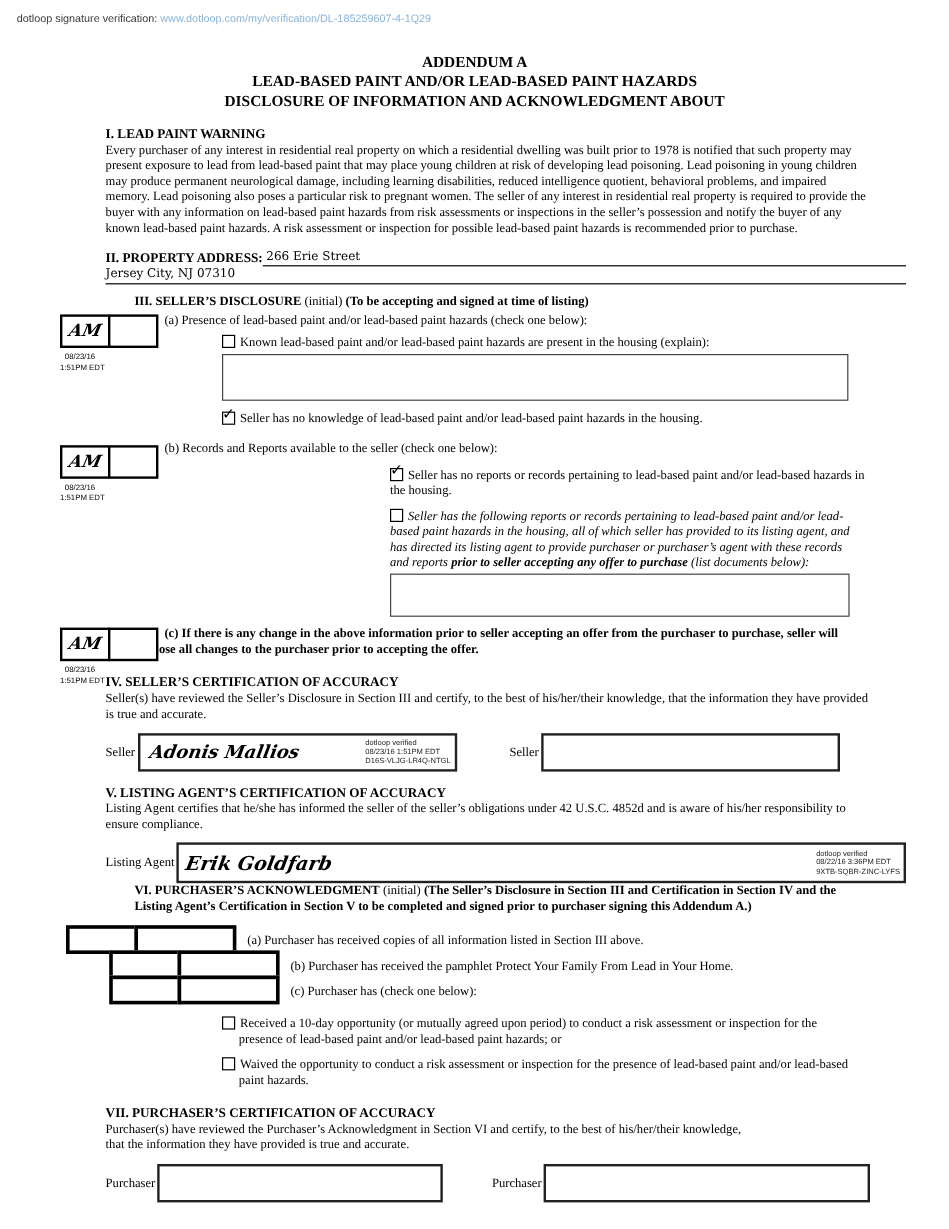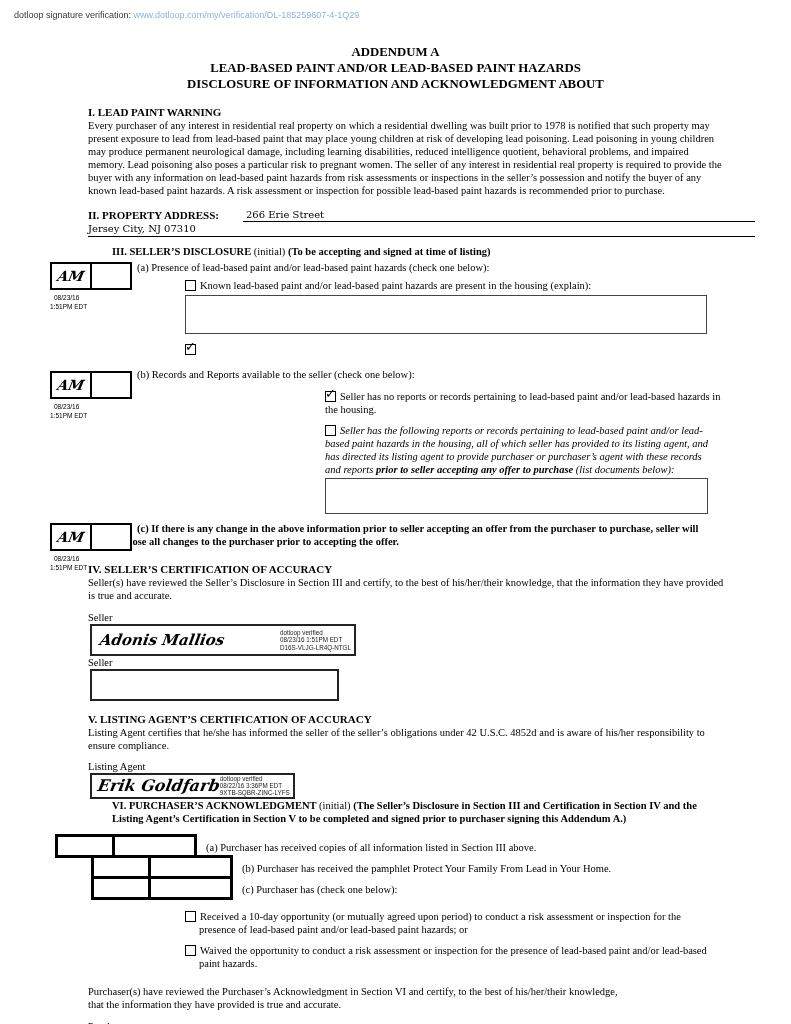--- a/index.html
+++ b/index.html
@@ -4,21 +4,21 @@
 <style>
   html,body{margin:0;padding:0;background:#fff;}
   body{width:791px;height:1024px;font-family:"Liberation Serif",serif;font-size:10.5px;color:#000;line-height:13px;overflow:hidden;}
   .topbar{padding:9px 0 0 14px;font-family:"Liberation Sans",sans-serif;font-size:9px;color:#3a3a3a;}
   .topbar a{color:#8ab4d8;text-decoration:none;}
   .title{margin-top:22px;text-align:center;font-weight:bold;font-size:12.8px;line-height:16px;}
   .sec{margin-left:88px;margin-right:66px;}
   .sec-h{font-weight:bold;font-size:11px;}
   .s1{margin-top:14px;}
   .s2{margin-top:11px;margin-right:36px;}
-  .addr-row{display:flex;align-items:flex-end;gap:24px;}
+  .addr-row{display:flex;align-items:flex-end;}
   .addr-val{font-family:"DejaVu Serif",serif;font-size:10px;}
   .u-line{border-bottom:1px solid #000;}
   .grow{flex:1;}
   .addr2{border-bottom:1px solid #000;font-family:"DejaVu Serif",serif;font-size:10px;padding-bottom:1px;}
   .s3h{margin:8px 66px 0 112px;}
   .nb{font-weight:normal;}
   .row{position:relative;margin-left:137px;margin-right:66px;}
   .rowa{margin-top:3px;}
   .rowb{margin-top:12px;}
   .rowc{margin-left:112px;margin-top:8px;font-weight:bold;}
@@ -34,21 +34,21 @@
   
   .cb{display:inline-block;width:9px;height:9px;border:1.8px solid #000;margin-right:4px;vertical-align:-2px;position:relative;background:#fff;}
   .cb .mark{position:absolute;left:-1px;top:-5px;font-size:13px;font-weight:bold;font-family:"DejaVu Sans",sans-serif;line-height:13px;}
   .opt-a{margin-left:48px;margin-top:5px;}
   .explain-box{margin-left:48px;margin-top:3px;width:520px;height:37px;border:1.5px solid #444;}
   .opt-a2{margin-left:48px;margin-top:9px;}
   .opt-b{margin-left:188px;margin-top:9px;}
   .optb2{margin-left:188px;margin-top:8px;width:392px;font-style:italic;}
   .list-box{margin-left:188px;margin-top:2px;width:381px;height:34px;border:1.5px solid #444;}
   .s4{margin-top:15px;}
-  .sig-row{display:flex;align-items:flex-start;margin-top:9px;flex-direction:column;}
+  .sig-row{display:flex;align-items:center;margin-top:9px;}
   .sig-label{white-space:nowrap;}
   .sig-box{border:2px solid #222;height:28px;background:#fff;display:flex;align-items:center;justify-content:space-between;}
   .sig-box.b1{width:262px;margin-left:2px;}
   .sig-box.b2{width:245px;margin-left:2px;}
   .sig-gap{width:44px;}
   .script{font-family:"DejaVu Serif",serif;font-style:italic;font-weight:bold;transform:skewX(-10deg);}
   .sig-name{font-size:15px;padding-left:8px;white-space:nowrap;}
   .verified{font-family:"Liberation Sans",sans-serif;font-size:6.3px;line-height:7.2px;color:#222;text-align:left;padding-right:3px;white-space:nowrap;}
   .s5{margin-top:12px;margin-right:36px;}
   .agent-box{border:2px solid #222;height:30px;flex:1;margin-left:2px;display:flex;align-items:center;justify-content:space-between;}
@@ -116,21 +116,21 @@
     </div>
     <div class="stamp-date">08/23/16</div>
     <div class="stamp-time">1:51PM EDT</div>
   </div>
   <div>(a) Presence of lead-based paint and/or lead-based paint hazards (check one below):</div>
   <div class="opt-a">
     <span class="cb"></span><span>Known lead-based paint and/or lead-based paint hazards are present in the housing (explain):</span>
   </div>
   <div class="explain-box"></div>
   <div class="opt-a2">
-    <span class="cb"><span class="mark">✓</span></span>
+    <span class="cb"><span class="mark">✓</span></span><span>Seller has no knowledge of lead-based paint and/or lead-based paint hazards in the housing.</span>
   </div>
 </div>
 
 <div class="row rowb">
   <div class="stamp" style="left:-87px;top:3px;">
     <div class="stamp-boxes">
       <div class="stamp-cell">
           <div class="stamp-initials">AM</div>
         </div>
       <div class="stamp-cell second"></div>
@@ -228,20 +228,21 @@
   </div>
 </div>
 <div class="opt-c">
   <span class="cb"></span><span>Received a 10-day opportunity (or mutually agreed upon period) to conduct a risk assessment or inspection for the presence of lead-based paint and/or lead-based paint hazards; or</span>
 </div>
 <div class="opt-c2">
   <span class="cb"></span><span>Waived the opportunity to conduct a risk assessment or inspection for the presence of lead-based paint and/or lead-based paint hazards.</span>
 </div>
 
 <div class="sec s7">
+  <div class="sec-h">VII. PURCHASER’S CERTIFICATION OF ACCURACY</div>
   <div>Purchaser(s) have reviewed the Purchaser’s Acknowledgment in Section VI and certify, to the best of his/her/their knowledge,</div>
   <div>that the information they have provided is true and accurate.</div>
   <div class="sig-row">
     <span class="sig-label">Purchaser</span>
     <div class="p-box pb1"></div>
     <span class="pgap"></span>
     <span class="sig-label">Purchaser</span>
     <div class="p-box pb2"></div>
   </div>
 </div>

